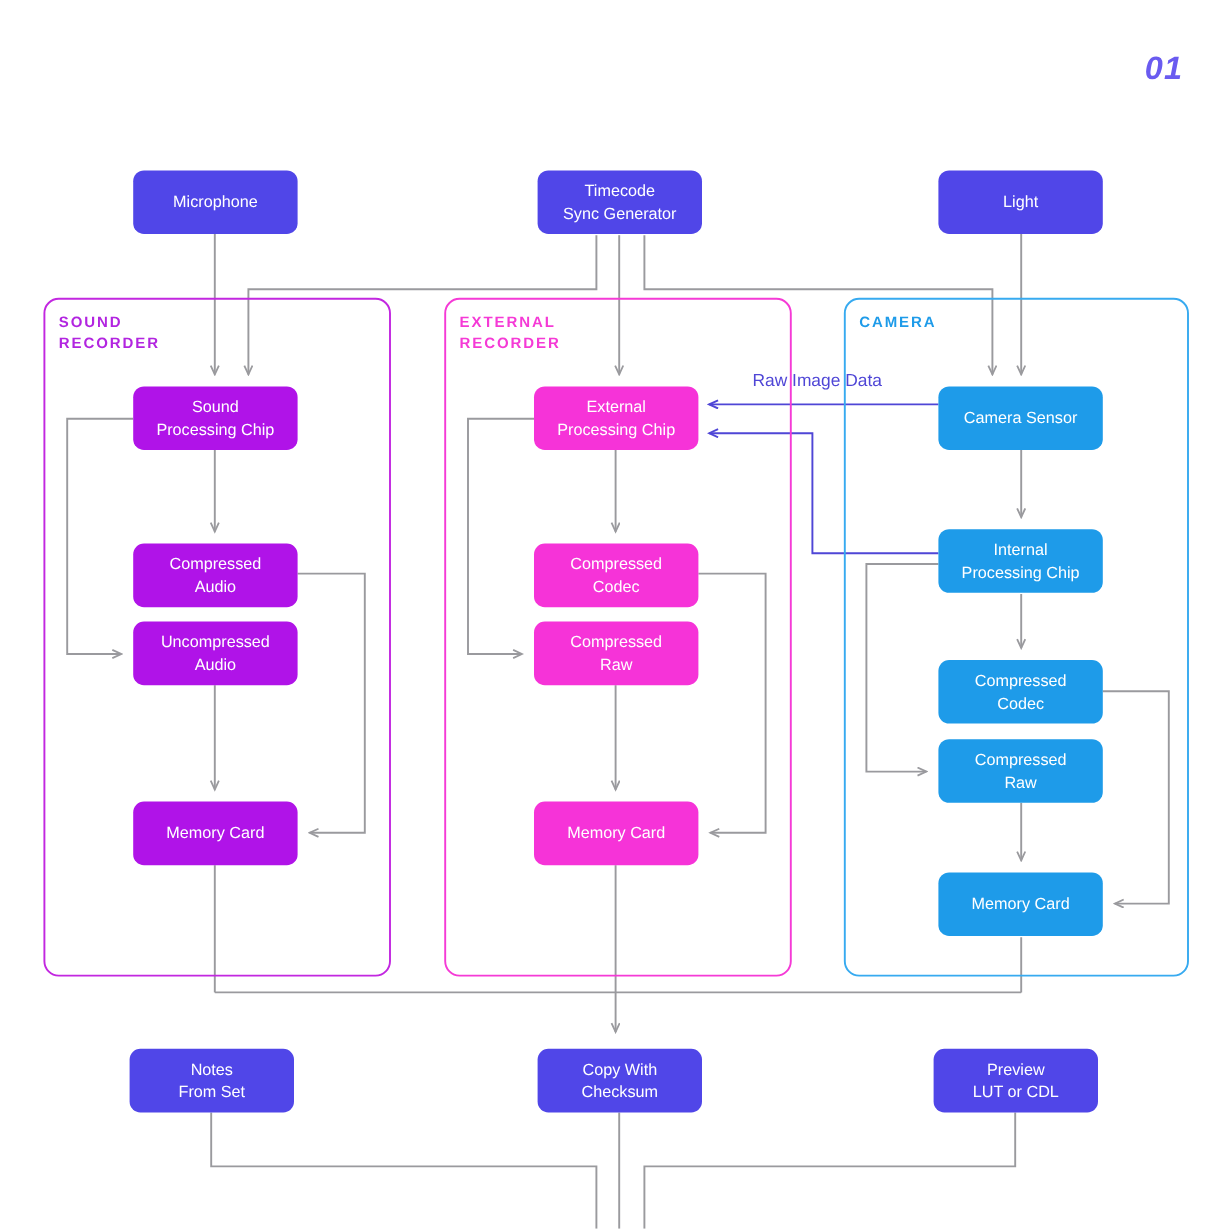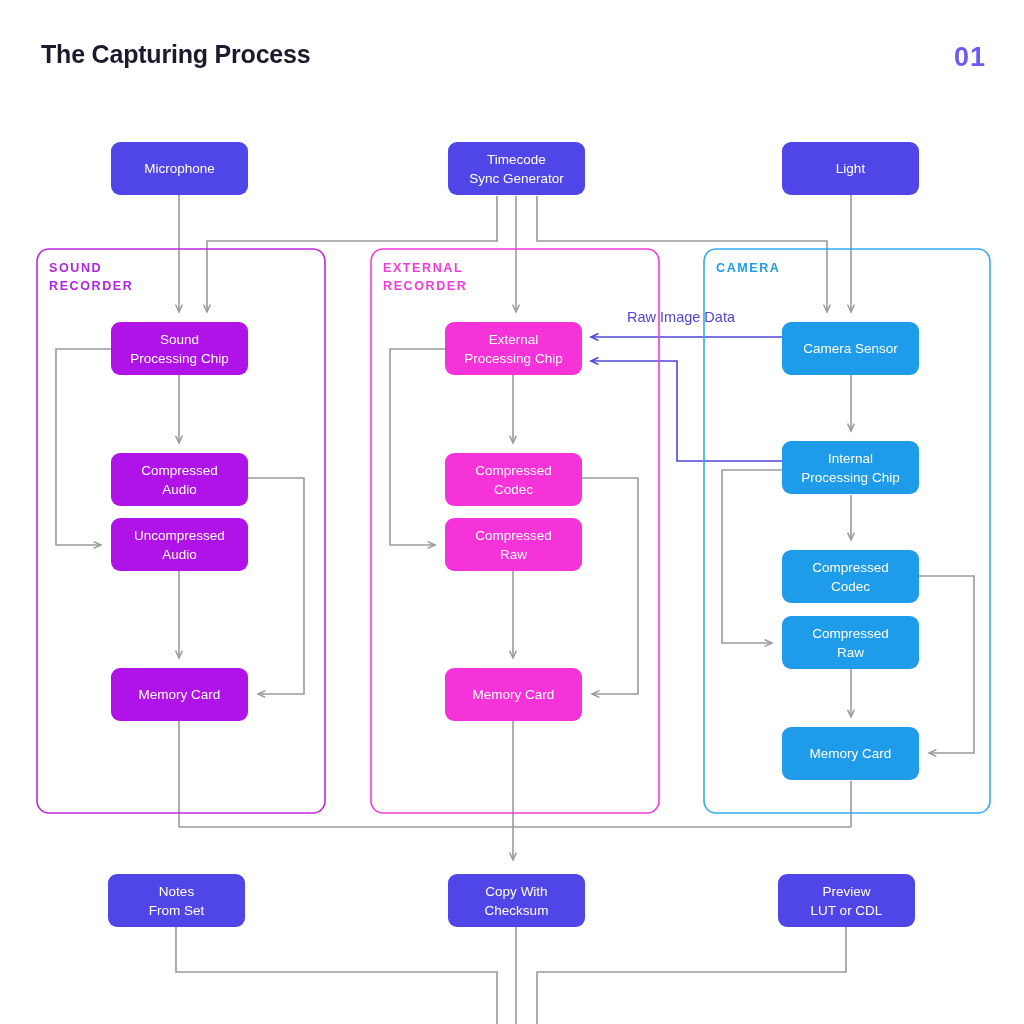--- a/index.html
+++ b/index.html
@@ -13,20 +13,21 @@
   #root{position:absolute;left:0;top:0;width:1024px;height:1024px;}
   .page-title{
     position:absolute;left:41px;top:40px;
     font-size:25px;font-weight:bold;color:#1b1b2b;
     letter-spacing:-0.2px;
   }
   .page-number{
     position:absolute;right:38px;top:42px;
     font-size:27px;font-weight:bold;color:#6A5BF0;
     letter-spacing:1px;
+    font-style:italic;
   }
   svg.diagram{position:absolute;left:0;top:0;width:1024px;height:1024px;}
   .node-label{
     font-family:"Liberation Sans", sans-serif;
     font-size:13.5px;fill:#ffffff;font-weight:normal;
     text-anchor:middle;dominant-baseline:middle;
   }
   .group-label{
     font-family:"Liberation Sans", sans-serif;
     font-size:12.5px;font-weight:bold;letter-spacing:1.6px;
@@ -39,21 +40,20 @@
   }
   .wire{fill:none;stroke:#9a9a9e;stroke-width:1.6;}
   .wire-blue{fill:none;stroke:#4f46d6;stroke-width:1.6;}
   .gbox{fill:none;stroke-width:1.6;}
 </style>
 </head>
 <body>
 
 <div id="root">
 
-  <div class="page-title">The Capturing Process</div>
   <div class="page-number">01</div>
 
   <svg class="diagram" viewBox="0 0 1024 1024">
     <defs>
       <marker id="ah-gray" markerWidth="10" markerHeight="10" refX="8.4" refY="4" orient="auto" markerUnits="userSpaceOnUse">
         <path d="M1,0.6 L8.4,4 L1,7.4" fill="none" stroke="#9a9a9e" stroke-width="1.5"></path>
       </marker>
       <marker id="ah-blue" markerWidth="10" markerHeight="10" refX="8.4" refY="4" orient="auto" markerUnits="userSpaceOnUse">
         <path d="M1,0.6 L8.4,4 L1,7.4" fill="none" stroke="#4f46d6" stroke-width="1.6"></path>
       </marker>

